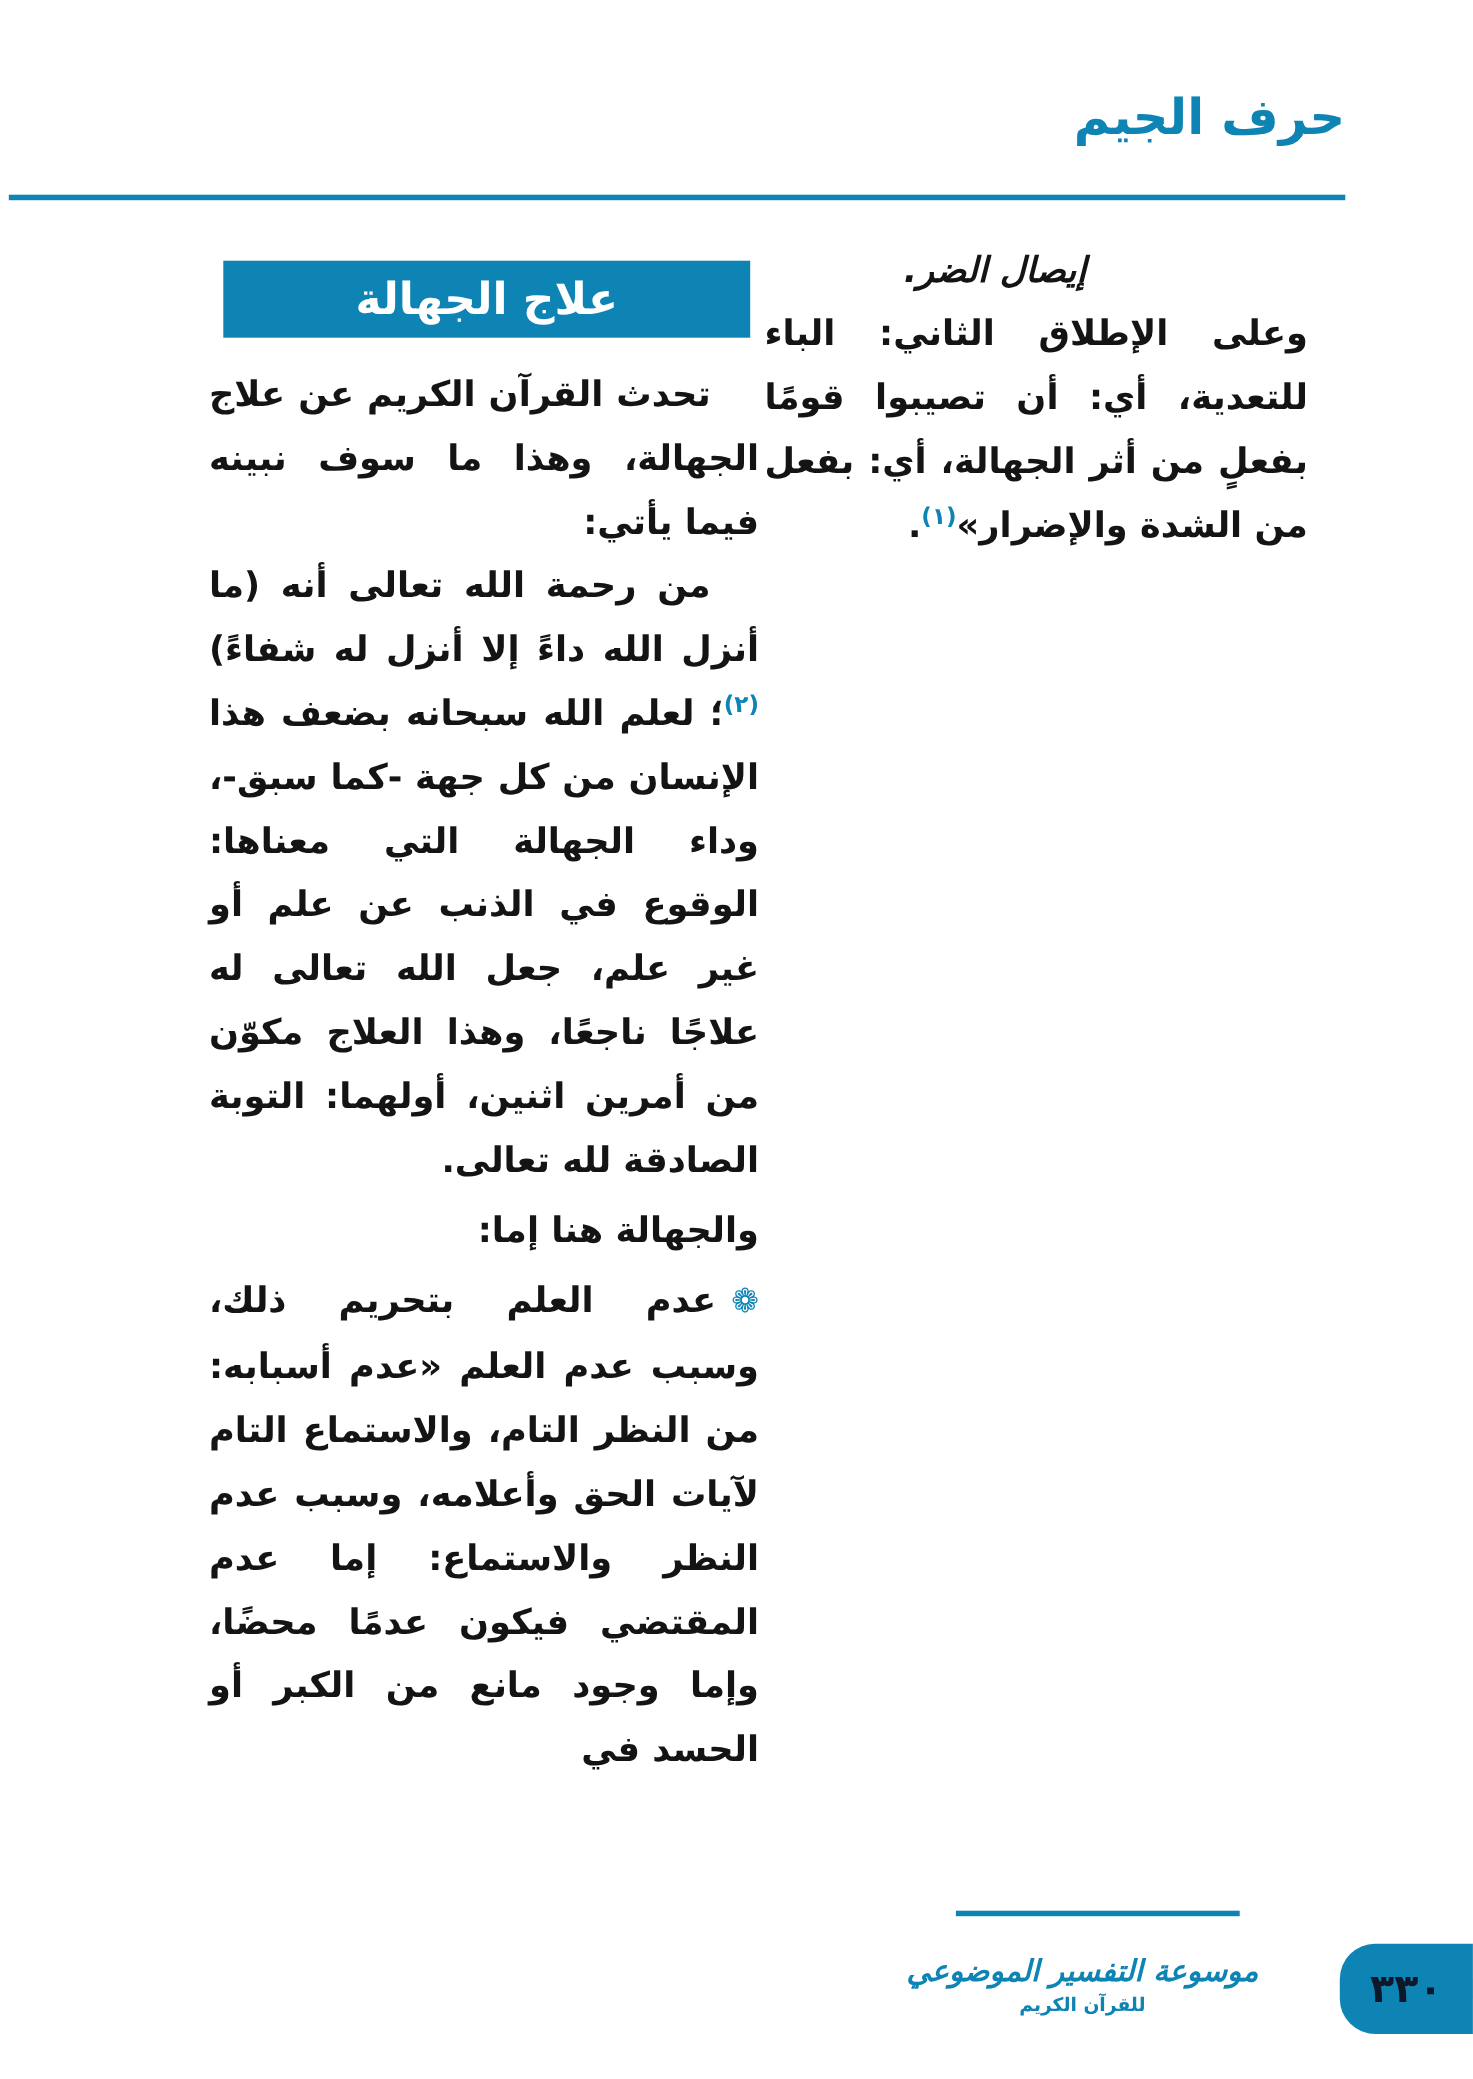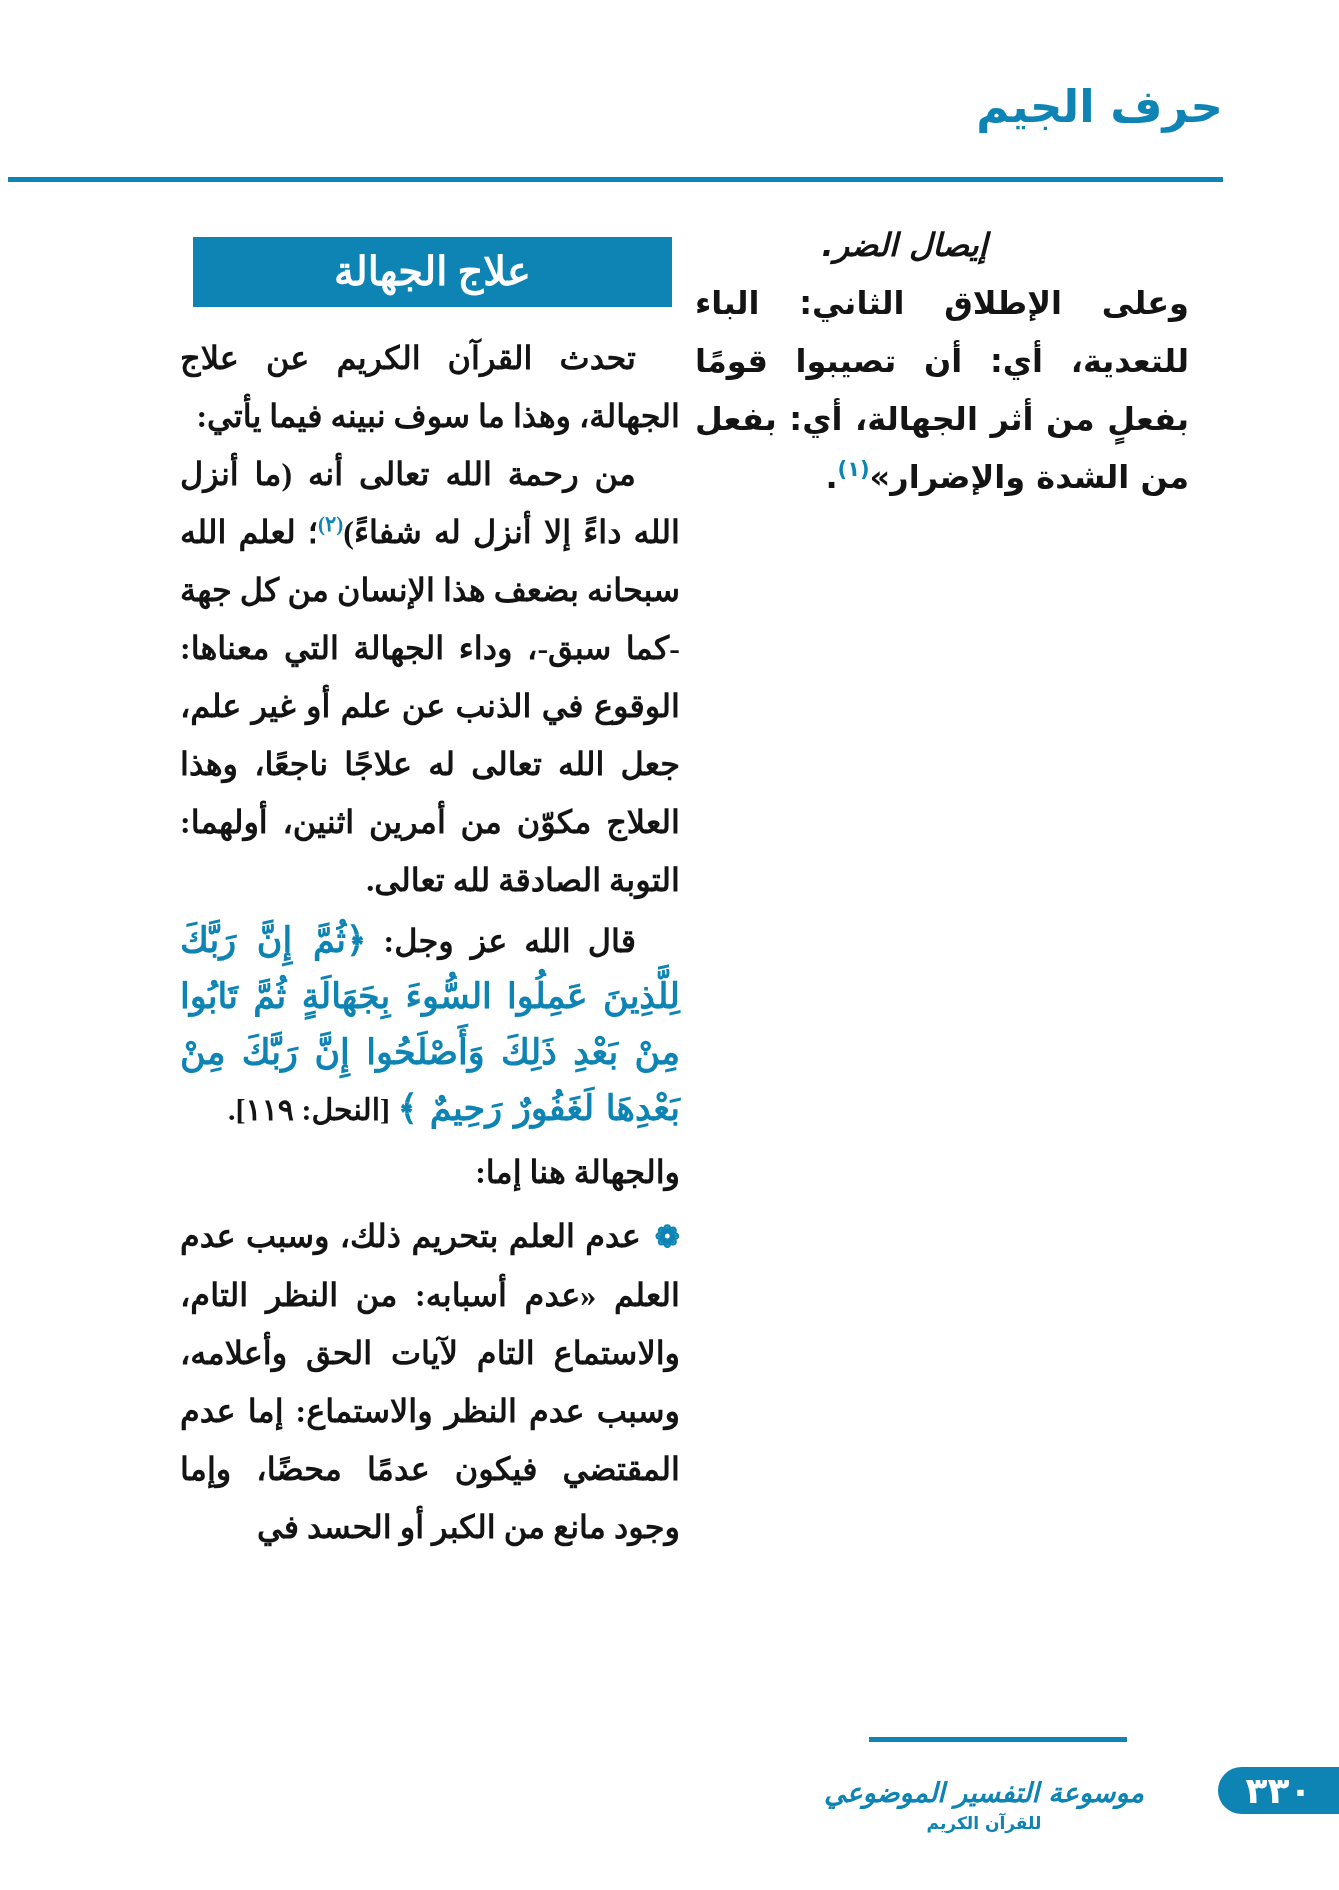--- a/index.html
+++ b/index.html
@@ -24,21 +24,21 @@
     background:var(--accent);
   }
   
   .col{
     position:absolute;display:flex;flex-direction:column;
     font-size:32px;line-height:58px;font-weight:700;
     text-align:justify;
   }
   .col p{margin:0;}
   .col-right{top:216px;right:150px;width:494px;bottom:134px;}
-  .col-left{top:237px;left:180px;width:500px;bottom:104px;font-family:Liberation Serif, serif;}
+  .col-left{top:237px;left:190px;width:500px;bottom:104px;}
 
   .p-cont{padding-right:75px;text-align:center;font-style:italic;}
   .p-next{margin-top:6px;}
 
   sup.ref{
     color:var(--accent);font-size:21px;line-height:0;
     vertical-align:super;font-weight:700;
   }
 
   
@@ -75,23 +75,23 @@
   .fn-marker{color:var(--accent);}
 
   
   .logo{
     position:absolute;top:1776px;left:824px;width:320px;
     text-align:center;color:var(--accent);font-weight:700;
   }
   .logo-l1{font-size:27px;line-height:34px;white-space:nowrap;font-style:italic;}
   .logo-l2{font-size:17px;line-height:22px;margin-top:2px;text-align:center;}
   .page-pill{
-    position:absolute;top:1767px;right:0;width:121px;height:47px;
+    position:absolute;top:1767px;right:0;width:121px;height:82px;
     background:var(--accent);border-radius:32px 0 0 32px;
-    color:#ffffff;font-size:36px;font-weight:700;
+    color:#0f172a;font-size:36px;font-weight:700;
     display:flex;align-items:center;justify-content:center;
   }
 </style>
 </head>
 <body>
 
 <div class="chapter-cal">حرف الجيم</div>
 <div class="header-rule"></div>
 
 <div class="col col-right">
@@ -100,21 +100,20 @@
 
   <div class="footnote">
     <div class="fn-sep fn-sep-right"></div>
   </div>
 </div>
 
 <div class="col col-left">
   <div class="section-box">علاج الجهالة</div>
   <p class="intro">تحدث القرآن الكريم عن علاج الجهالة، وهذا ما سوف نبينه فيما يأتي:</p>
   <p class="indent"><span>من رحمة الله تعالى أنه (ما أنزل الله داءً إلا أنزل له شفاءً)</span><sup class="ref">(٢)</sup><span>؛ لعلم الله سبحانه بضعف هذا الإنسان من كل جهة -كما سبق-، وداء الجهالة التي معناها: الوقوع في الذنب عن علم أو غير علم، جعل الله تعالى له علاجًا ناجعًا، وهذا العلاج مكوّن من أمرين اثنين، أولهما: التوبة الصادقة لله تعالى.</span></p>
-  <p class="verse-p indent"><span>قال الله عز وجل: </span><span class="verse">﴿ثُمَّ إِنَّ رَبَّكَ لِلَّذِينَ عَمِلُوا السُّوءَ بِجَهَالَةٍ ثُمَّ تَابُوا مِنْ بَعْدِ ذَلِكَ وَأَصْلَحُوا إِنَّ رَبَّكَ مِنْ بَعْدِهَا لَغَفُورٌ رَحِيمٌ ﴾</span><span class="verse-cite"> [النحل: ١١٩].</span></p>
   <p class="p3">والجهالة هنا إما:</p>
   <p class="bullet-p"><span class="bullet-icon">❁</span><span>عدم العلم بتحريم ذلك، وسبب عدم العلم «عدم أسبابه: من النظر التام، والاستماع التام لآيات الحق وأعلامه، وسبب عدم النظر والاستماع: إما عدم المقتضي فيكون عدمًا محضًا، وإما وجود مانع من الكبر أو الحسد في</span></p>
 
 </div>
 
 <div class="logo">
   <div class="logo-l1">موسوعة التفسير الموضوعي</div>
   <div class="logo-l2">للقرآن الكريم</div>
 </div>
 <div class="page-pill">٣٣٠</div>

